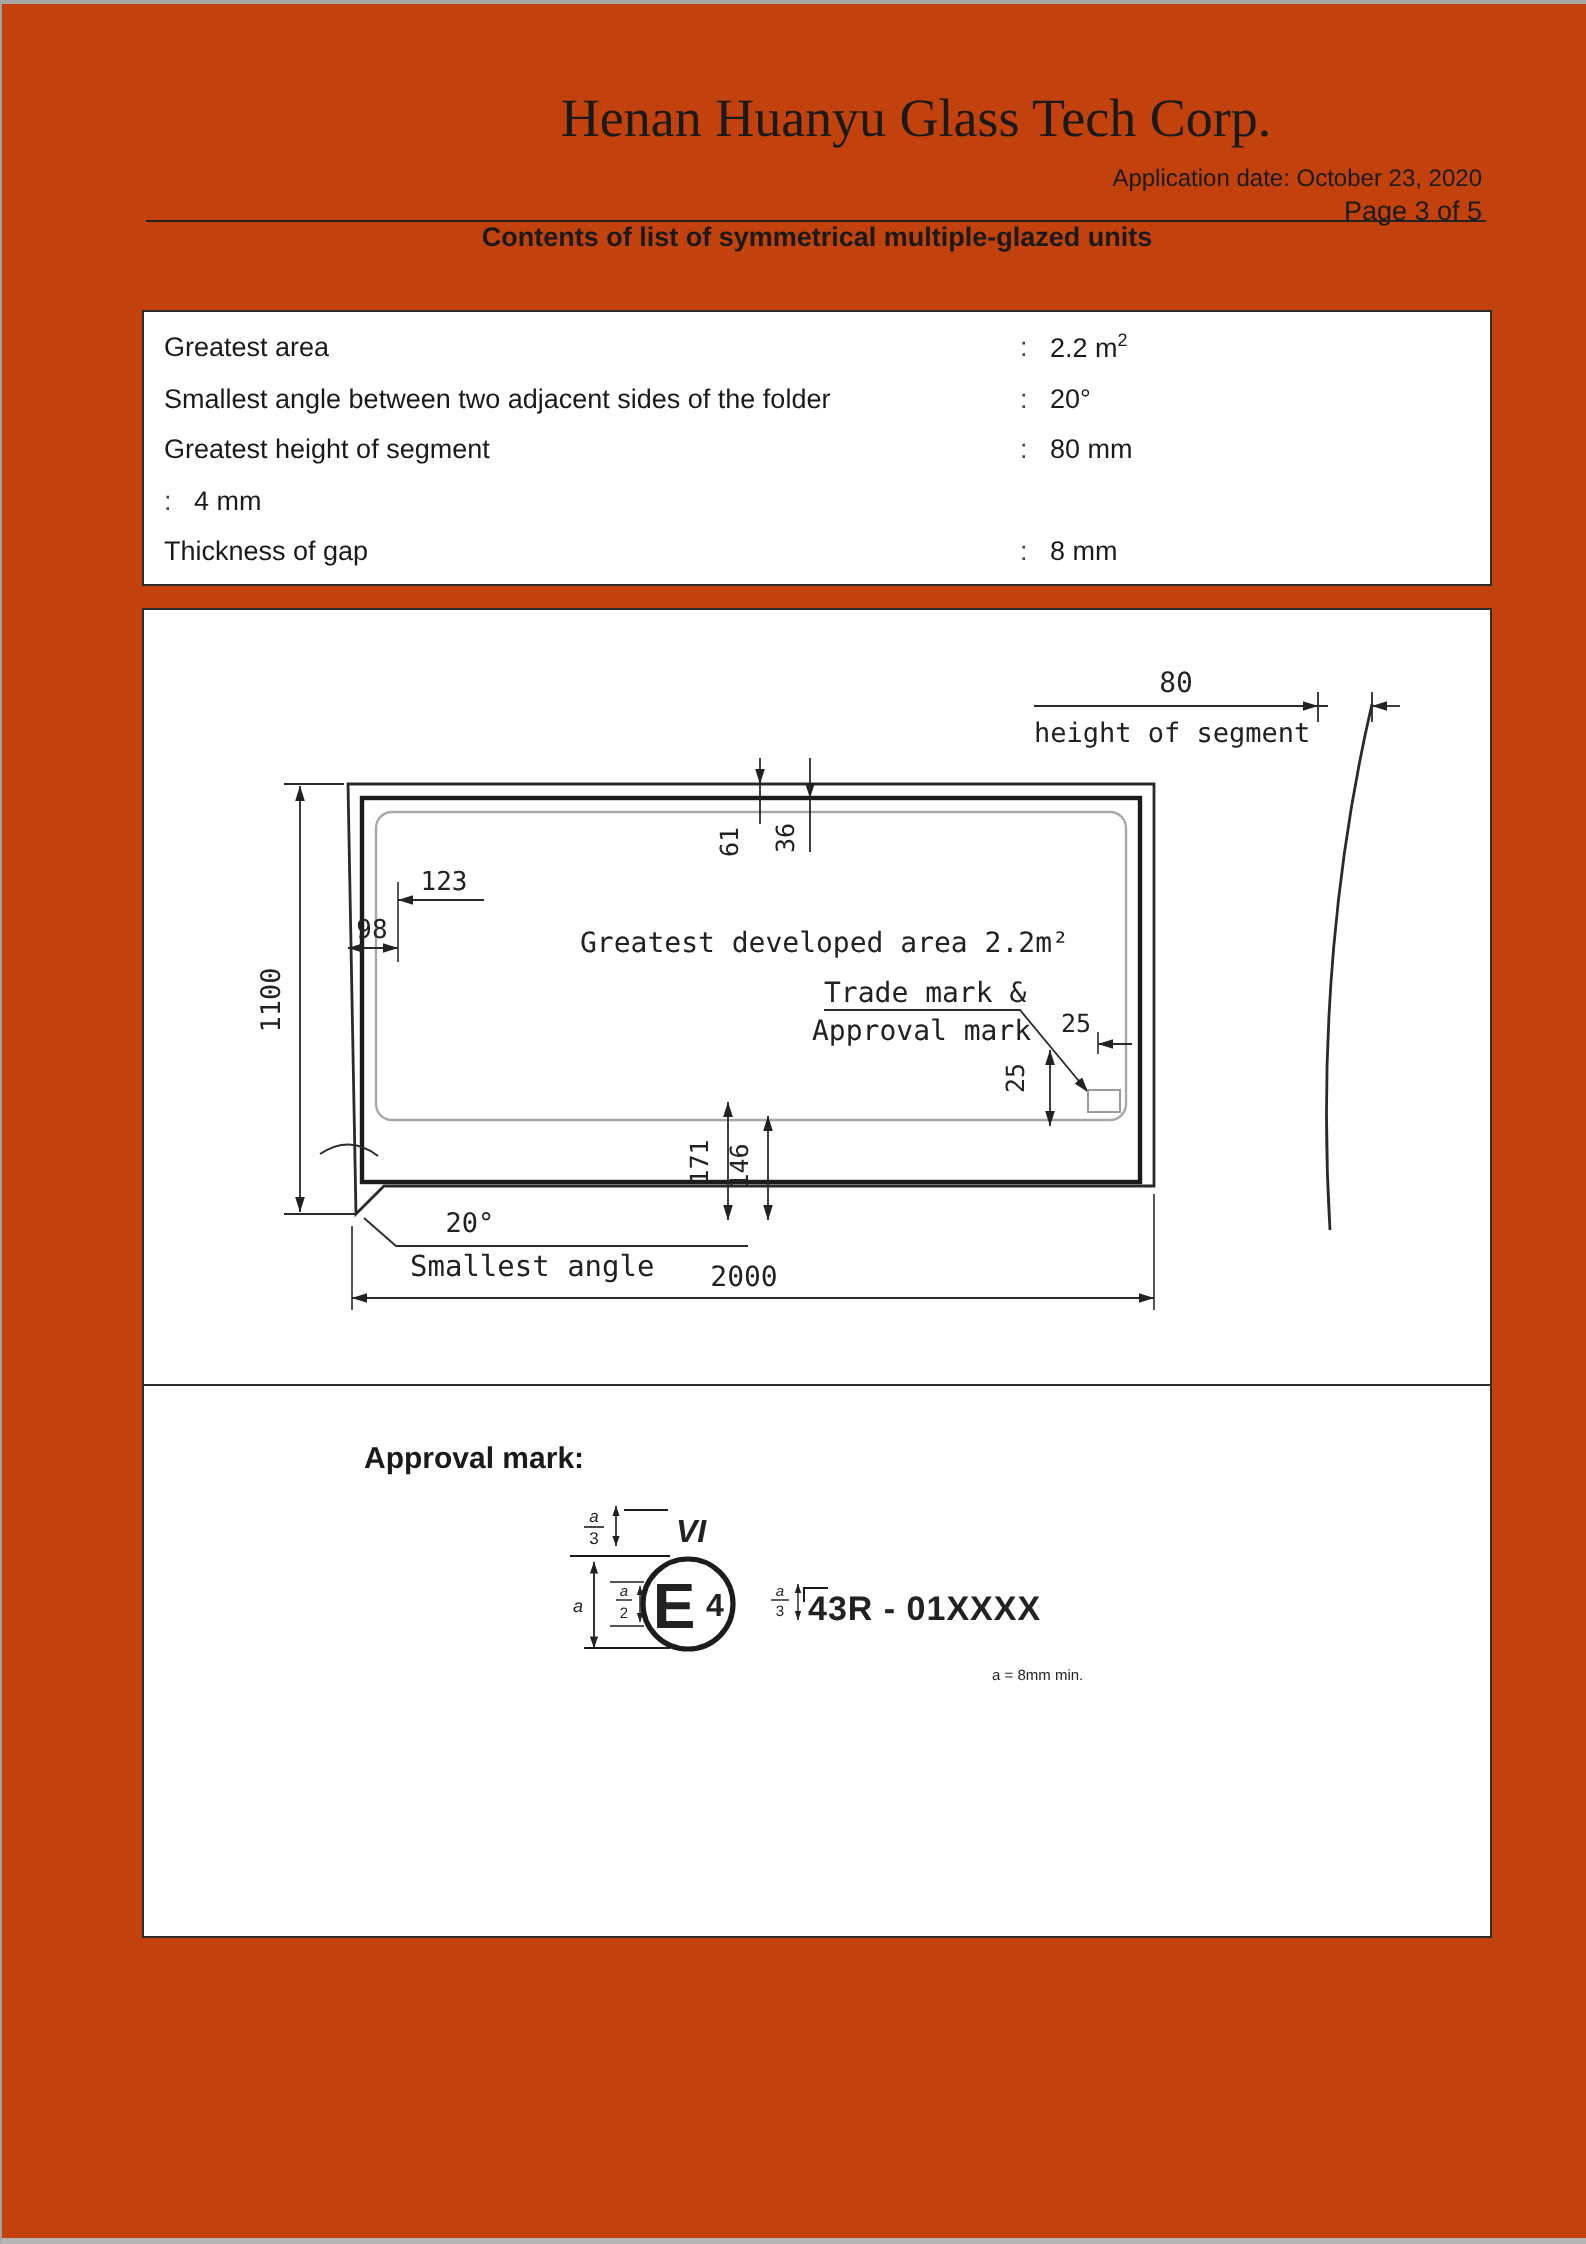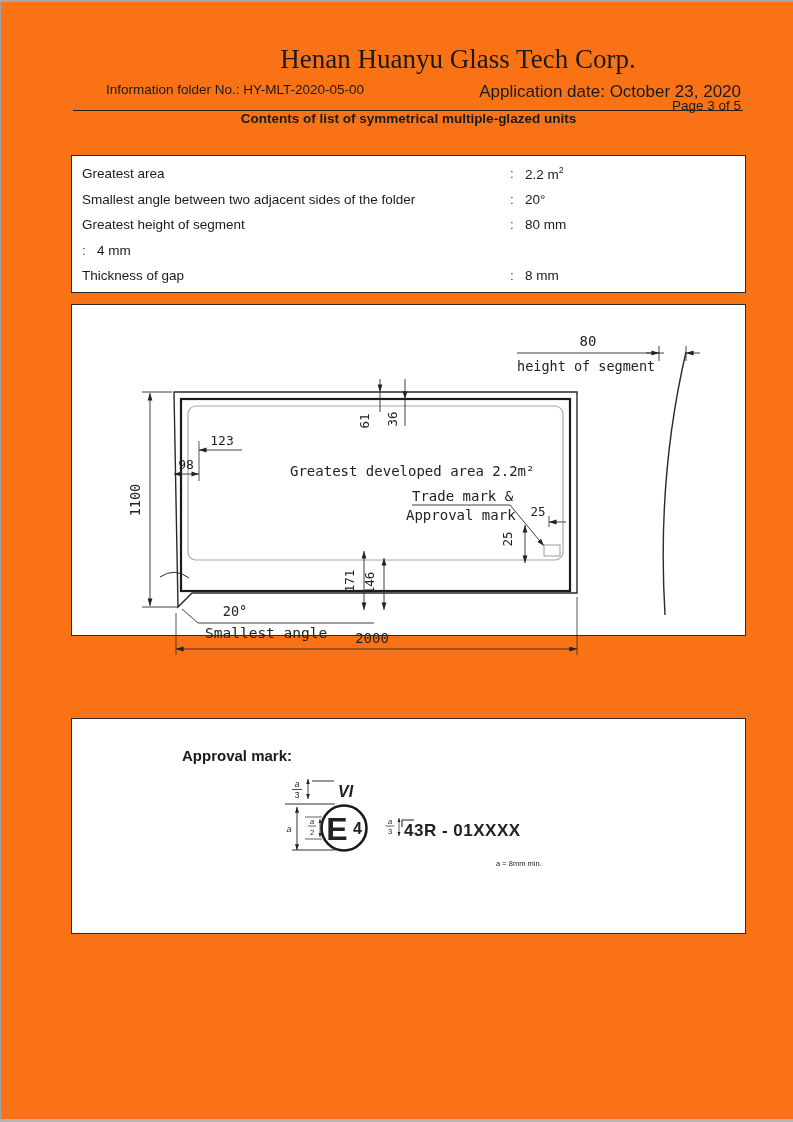--- a/index.html
+++ b/index.html
@@ -1,49 +1,48 @@
 <!DOCTYPE html>
 <html><head>
 <meta charset="utf-8">
 <style>
   html,body{margin:0;padding:0;background:#e9e9e9;}
   .page{
-    position:relative;width:793px;height:1122px;background:#f97316;
+    position:relative;width:793px;height:1122px;background:#c2410c;
     box-sizing:border-box;
     border-top:2px solid #a8a8a8;border-left:1px solid #a3a3a3;border-bottom:3px solid #b5b5b5;
     font-family:"Liberation Sans",sans-serif;color:#1a1a1a;overflow:hidden;
   }
   .abs{position:absolute;}
   .company-title{top:42px;left:457px;transform:translateX(-50%);font-family:"Liberation Serif",serif;font-size:27px;white-space:nowrap;}
   .folder-no{top:80px;left:105px;font-size:13.5px;}
-  .app-date{top:80px;right:52px;font-size:17px;}
+  .app-date{top:80px;right:52px;font-size:12px;}
   .page-info{top:96px;right:52px;font-size:13.5px;}
   .header-rule{top:108px;left:72px;width:670px;border-top:1.5px solid #222;height:0;}
   .section-title{top:109px;left:70px;width:675px;text-align:center;font-size:13.5px;font-weight:bold;}
   .panel{position:absolute;left:70px;width:675px;border:1px solid #2b2b2b;box-sizing:border-box;background:#fff;}
   .spec-panel{top:153px;height:138px;display:flex;flex-direction:column;justify-content:space-around;padding:4px 0;}
   .spec-row{display:flex;align-items:center;padding-left:10px;font-size:13.5px;}
   .spec-label{width:428px;}
   .spec-colon{width:15px;color:#444;}
   .spec-value{white-space:nowrap;}
   .spec-value sup{font-size:9px;}
-  .drawing-panel{top:302px;height:332px;text-align:center;}
-  .approval-panel{top:716px;height:216px;}
+  .drawing-panel{top:302px;height:392px;text-align:center;}
+  .approval-panel{top:690px;height:277px;}
   .approval-heading{top:28px;left:110px;font-size:15px;font-weight:bold;}
   svg{display:block;}
   svg text{fill:#222;}
   .cad{font-family:"DejaVu Sans Mono",monospace;}
 </style>
 </head>
 <body>
 
 <div class="page">
 
   <div class="abs company-title">Henan Huanyu Glass Tech Corp.</div>
-  <div class="abs folder-no">Information folder No.: HY-MLT-2020-05-00</div>
   <div class="abs app-date">Application date: October 23, 2020</div>
   <div class="abs page-info">Page 3 of 5</div>
   <div class="abs header-rule"></div>
   <div class="abs section-title">Contents of list of symmetrical multiple-glazed units</div>
 
   <div class="panel spec-panel">
     <div class="spec-row">
       <span class="spec-label">Greatest area</span>
       <span class="spec-colon">:</span>
       <span class="spec-value"><span>2.2 m</span><sup>2</sup></span>

